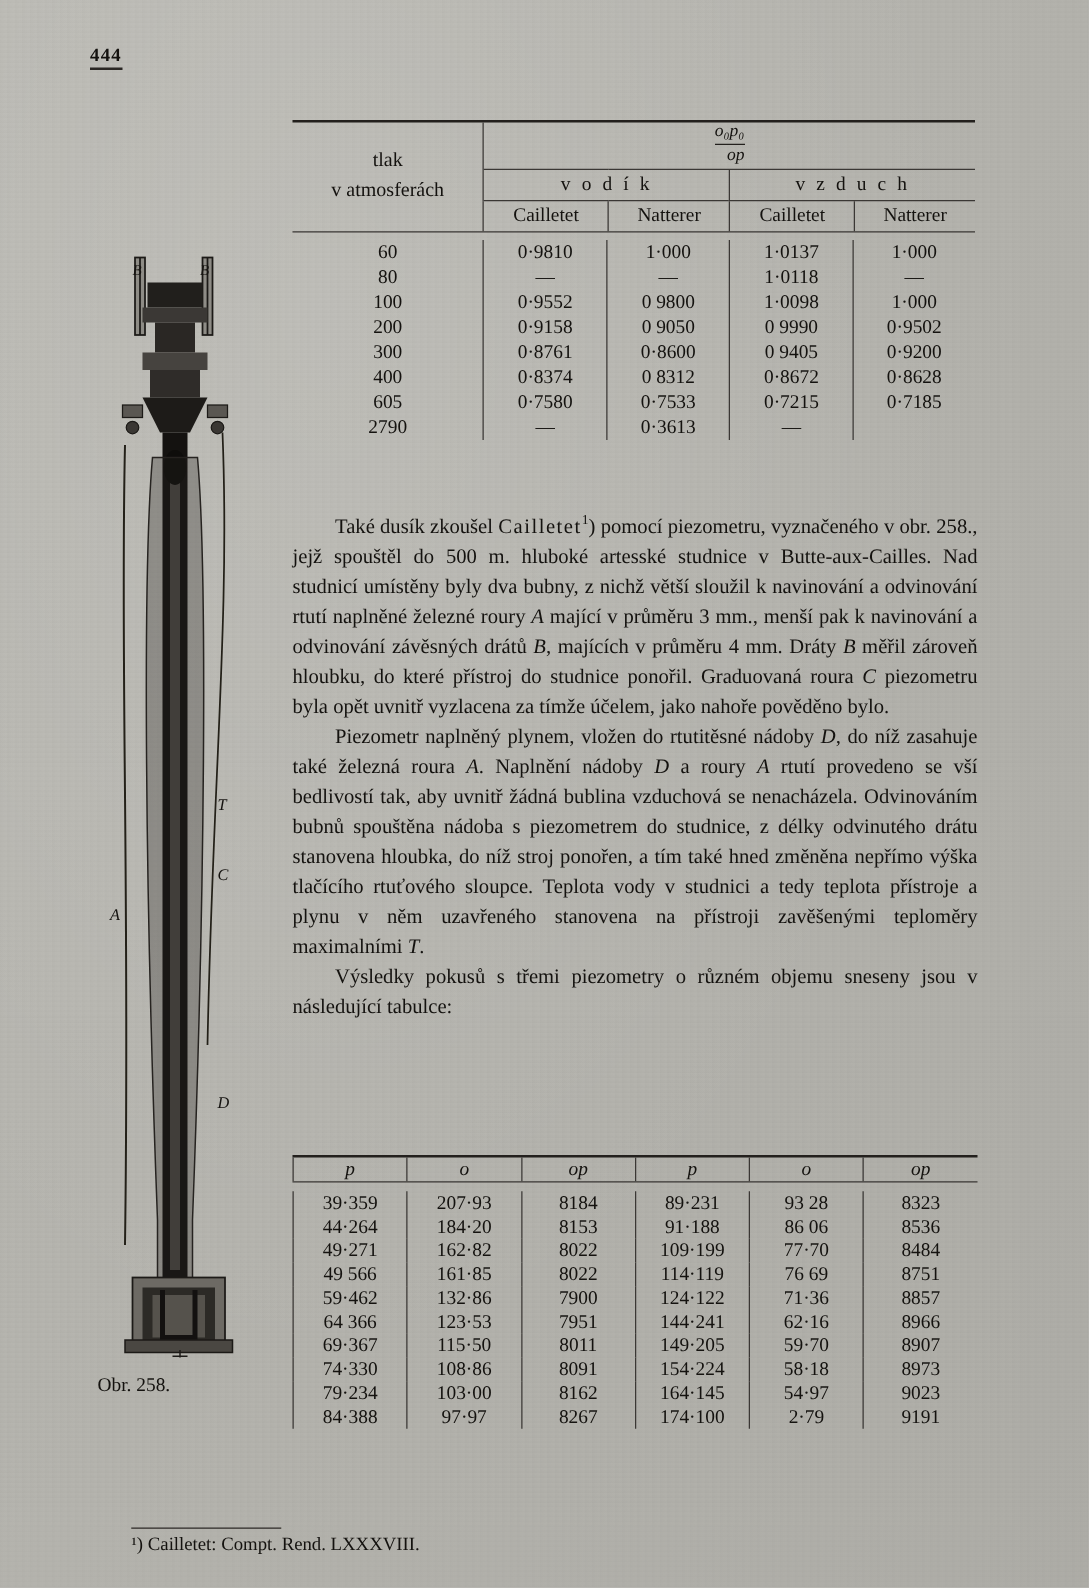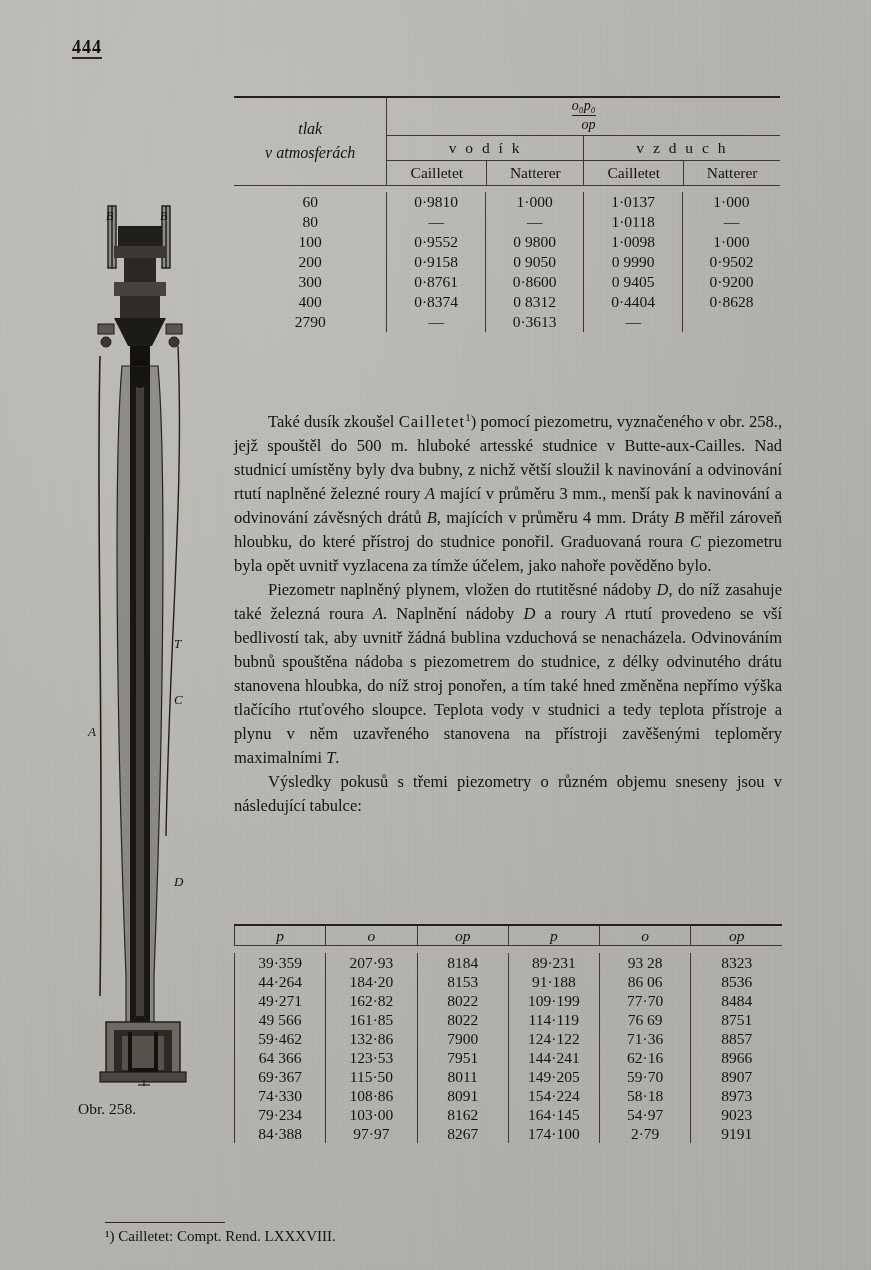--- a/index.html
+++ b/index.html
@@ -28,21 +28,21 @@
     opacity: 0.35;
     background-image:
       repeating-linear-gradient(0deg, rgba(0,0,0,0.035) 0px, rgba(0,0,0,0) 2px, rgba(255,255,255,0.03) 3px, rgba(0,0,0,0) 4px),
       repeating-linear-gradient(90deg, rgba(0,0,0,0.03) 0px, rgba(0,0,0,0) 3px, rgba(255,255,255,0.025) 5px, rgba(0,0,0,0) 6px);
     pointer-events: none;
   }
   .folio {
     position: absolute;
     left: 72px;
     top: 38px;
-    font-size: 18px;
+    font-size: 15px;
     letter-spacing: 1px;
     font-weight: 600;
     border-bottom: 2px solid #2a2724;
     padding-bottom: 1px;
     line-height: 1;
   }
 
   
   .table-top {
     position: absolute;
@@ -207,21 +207,21 @@
       <text x="80" y="898" font-family="Liberation Serif, serif" font-size="10" font-style="italic" fill="#151310">c</text>
     </svg>
   </div>
   <div class="figcaption">Obr. 258.</div>
 
   <div class="table-top">
     <div class="rule-heavy"></div>
     <table class="tbl">
       <tbody>
         <tr>
-          <td rowspan="3" style="width:28%; vertical-align: middle; font-style: italic;">
+          <td rowspan="3" style="width:28%; vertical-align: middle;">
             <div class="hdr-label">tlak</div>
             <div class="hdr-label">v atmosferách</div>
           </td>
           <td colspan="4" class="outer-l" style="padding-bottom:2px;">
             <span class="frac">
               <span class="num">o₀p₀</span>
               <span class="bar"></span>
               <span class="den">op</span>
             </span>
           </td>
@@ -273,22 +273,29 @@
           <td>300</td>
           <td class="outer-l">0·8761</td>
           <td class="vline">0·8600</td>
           <td class="vline">0 9405</td>
           <td class="vline">0·9200</td>
         </tr>
         <tr>
           <td>400</td>
           <td class="outer-l">0·8374</td>
           <td class="vline">0 8312</td>
-          <td class="vline">0·4404</td>
+          <td class="vline">0·8672</td>
           <td class="vline">0·8628</td>
+        </tr>
+        <tr>
+          <td>605</td>
+          <td class="outer-l">0·7580</td>
+          <td class="vline">0·7533</td>
+          <td class="vline">0·7215</td>
+          <td class="vline">0·7185</td>
         </tr>
         <tr>
           <td>2790</td>
           <td class="outer-l">—</td>
           <td class="vline">0·3613</td>
           <td class="vline">—</td>
           <td class="vline"></td>
         </tr>
       </tbody>
     </table>

